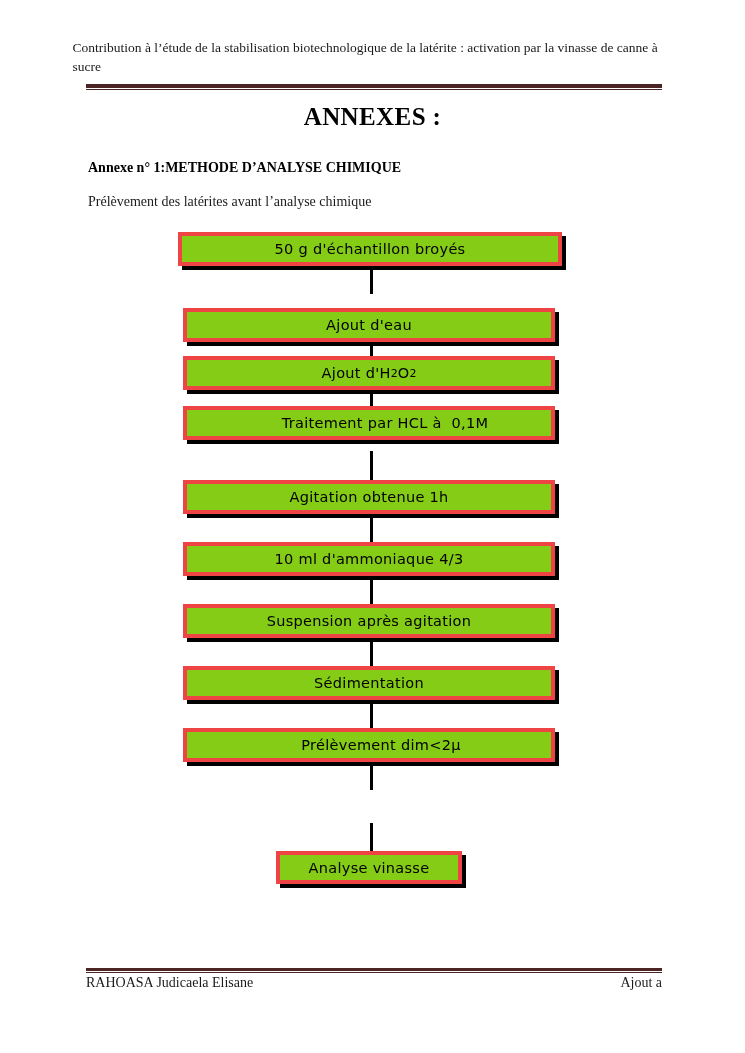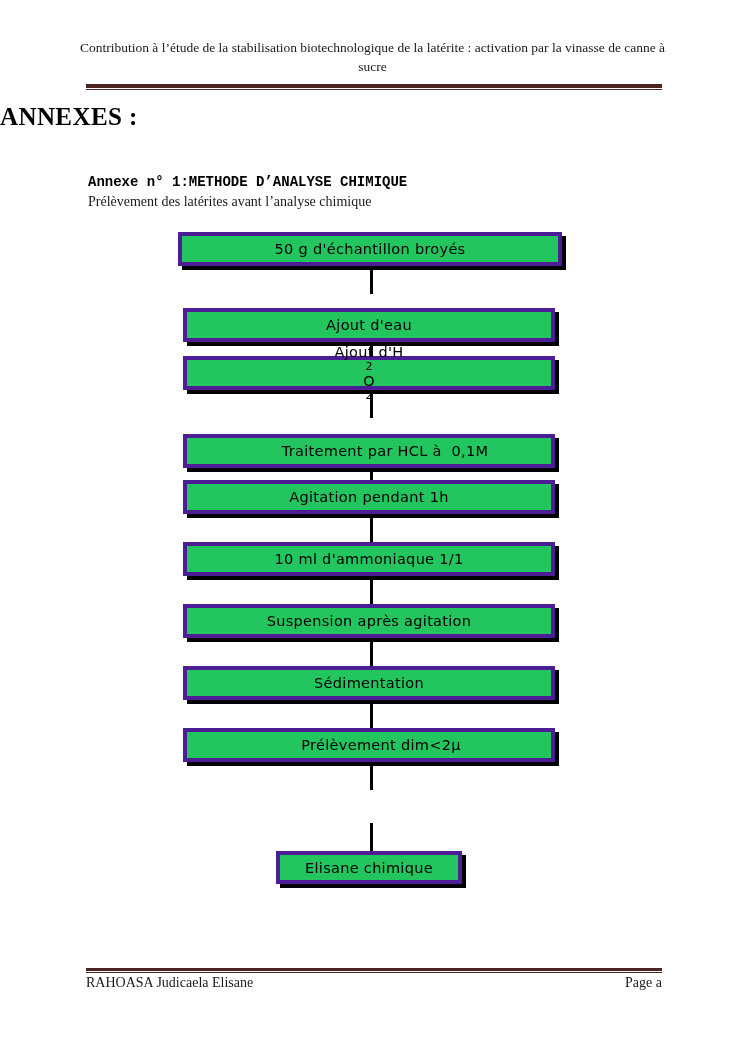--- a/index.html
+++ b/index.html
@@ -20,21 +20,20 @@
   .page-header {
     position: absolute;
     left: 0;
     top: 0;
     width: 745px;
   }
   .header-text {
     width: 600px;
     margin: 0 auto;
     padding-top: 38px;
-    text-align: center;
     font-family: "Liberation Serif", serif;
     font-size: 13.5px;
     line-height: 19px;
     color: #1a1a1a;
   }
   .header-rule {
     position: absolute;
     left: 86px;
     top: 84px;
     width: 576px;
@@ -55,33 +54,34 @@
     height: 1px;
     background: #4c2424;
   }
 
   
   .doc-title {
     position: absolute;
     left: 0;
     top: 103px;
     width: 745px;
+    text-align: center;
     font-family: "Liberation Serif", serif;
     font-weight: bold;
     font-size: 25px;
     letter-spacing: 0.4px;
     color: #000;
   }
 
   
   .annexe-heading {
     position: absolute;
     left: 88px;
-    top: 174px;
-    font-family: Liberation Mono, monospace;
+    top: 160px;
+    font-family: Liberation Serif, serif;
     font-weight: bold;
     font-size: 14px;
     color: #000;
   }
   .annexe-sub {
     position: absolute;
     left: 88px;
     top: 194px;
     font-family: "Liberation Serif", serif;
     font-size: 14px;
@@ -92,22 +92,22 @@
   .flowchart {
     position: absolute;
     left: 0;
     top: 0;
     width: 745px;
     height: 1053px;
   }
   .fc-node {
     position: absolute;
     box-sizing: border-box;
-    background: #22c55e;
-    border: 4px solid #4c1d95;
+    background: #84cc16;
+    border: 4px solid #ef4444;
     box-shadow: 4px 4px 0 0 #000000;
     display: flex;
     align-items: center;
     justify-content: center;
     font-family: "DejaVu Sans", sans-serif;
     font-size: 14.5px;
     letter-spacing: 0.3px;
     color: #000;
     white-space: pre;
   }
@@ -149,41 +149,41 @@
   <div class="fc-connector" style="left:370px; top:575px;  height:29px;"></div>
   <div class="fc-connector" style="left:370px; top:637px;  height:29px;"></div>
   <div class="fc-connector" style="left:370px; top:699px;  height:29px;"></div>
   <div class="fc-connector" style="left:370px; top:761px;  height:29px;"></div>
   <div class="fc-connector" style="left:370px; top:823px;  height:28px;"></div>
 
   <div class="fc-node" style="left:178px; top:232px; width:384px; height:34px;">50 g d'échantillon broyés</div>
 
   <div class="fc-node" style="left:183px; top:308px; width:372px; height:34px;">Ajout d'eau</div>
 
-  <div class="fc-node" style="left:183px; top:356px; width:372px; height:34px;flex-direction:column;">
+  <div class="fc-node" style="left:183px; top:356px; width:372px; height:34px;">
     <span>Ajout d'H</span><span class="sub">2</span><span>O</span><span class="sub">2</span>
   </div>
 
-  <div class="fc-node" style="left:183px; top:434px; width:372px; height:34px;padding-left:32px;">Traitement par HCL à  0,1M</div>
+  <div class="fc-node" style="left:183px; top:406px; width:372px; height:34px;padding-left:32px;">Traitement par HCL à  0,1M</div>
 
-  <div class="fc-node" style="left:183px; top:480px; width:372px; height:34px;">Agitation pendant 1h</div>
+  <div class="fc-node" style="left:183px; top:480px; width:372px; height:34px;">Agitation obtenue 1h</div>
 
-  <div class="fc-node" style="left:183px; top:542px; width:372px; height:34px;">10 ml d'ammoniaque 1/1</div>
+  <div class="fc-node" style="left:183px; top:542px; width:372px; height:34px;">10 ml d'ammoniaque 4/3</div>
 
   <div class="fc-node" style="left:183px; top:666px; width:372px; height:34px;">Sédimentation</div>
 
   <div class="fc-node" style="left:183px; top:604px; width:372px; height:34px;">Suspension après agitation</div>
 
   <div class="fc-node" style="left:183px; top:728px; width:372px; height:34px;padding-left:24px;">Prélèvement dim&lt;2µ</div>
 
 
-  <div class="fc-node" style="left:276px; top:851px; width:186px; height:33px;">Elisane chimique</div>
+  <div class="fc-node" style="left:276px; top:851px; width:186px; height:33px;">Analyse vinasse</div>
 </div>
 
 <div style="position:absolute; left:86px; top:968px; width:576px; height:6px;">
   <div style="width:100%; height:3px; background:#4c2424;"></div>
   <div style="width:100%; height:1px; background:#ffffff;"></div>
   <div style="width:100%; height:1px; background:#4c2424;"></div>
 </div>
 <div style="position:absolute; left:86px; top:975px; width:576px; display:flex; justify-content:space-between; font-family:'Liberation Serif', serif; font-size:14px; color:#1a1a1a;">
   <span>RAHOASA Judicaela Elisane</span>
-  <span>Page a</span>
+  <span>Ajout a</span>
 </div>
 
 </body></html>

